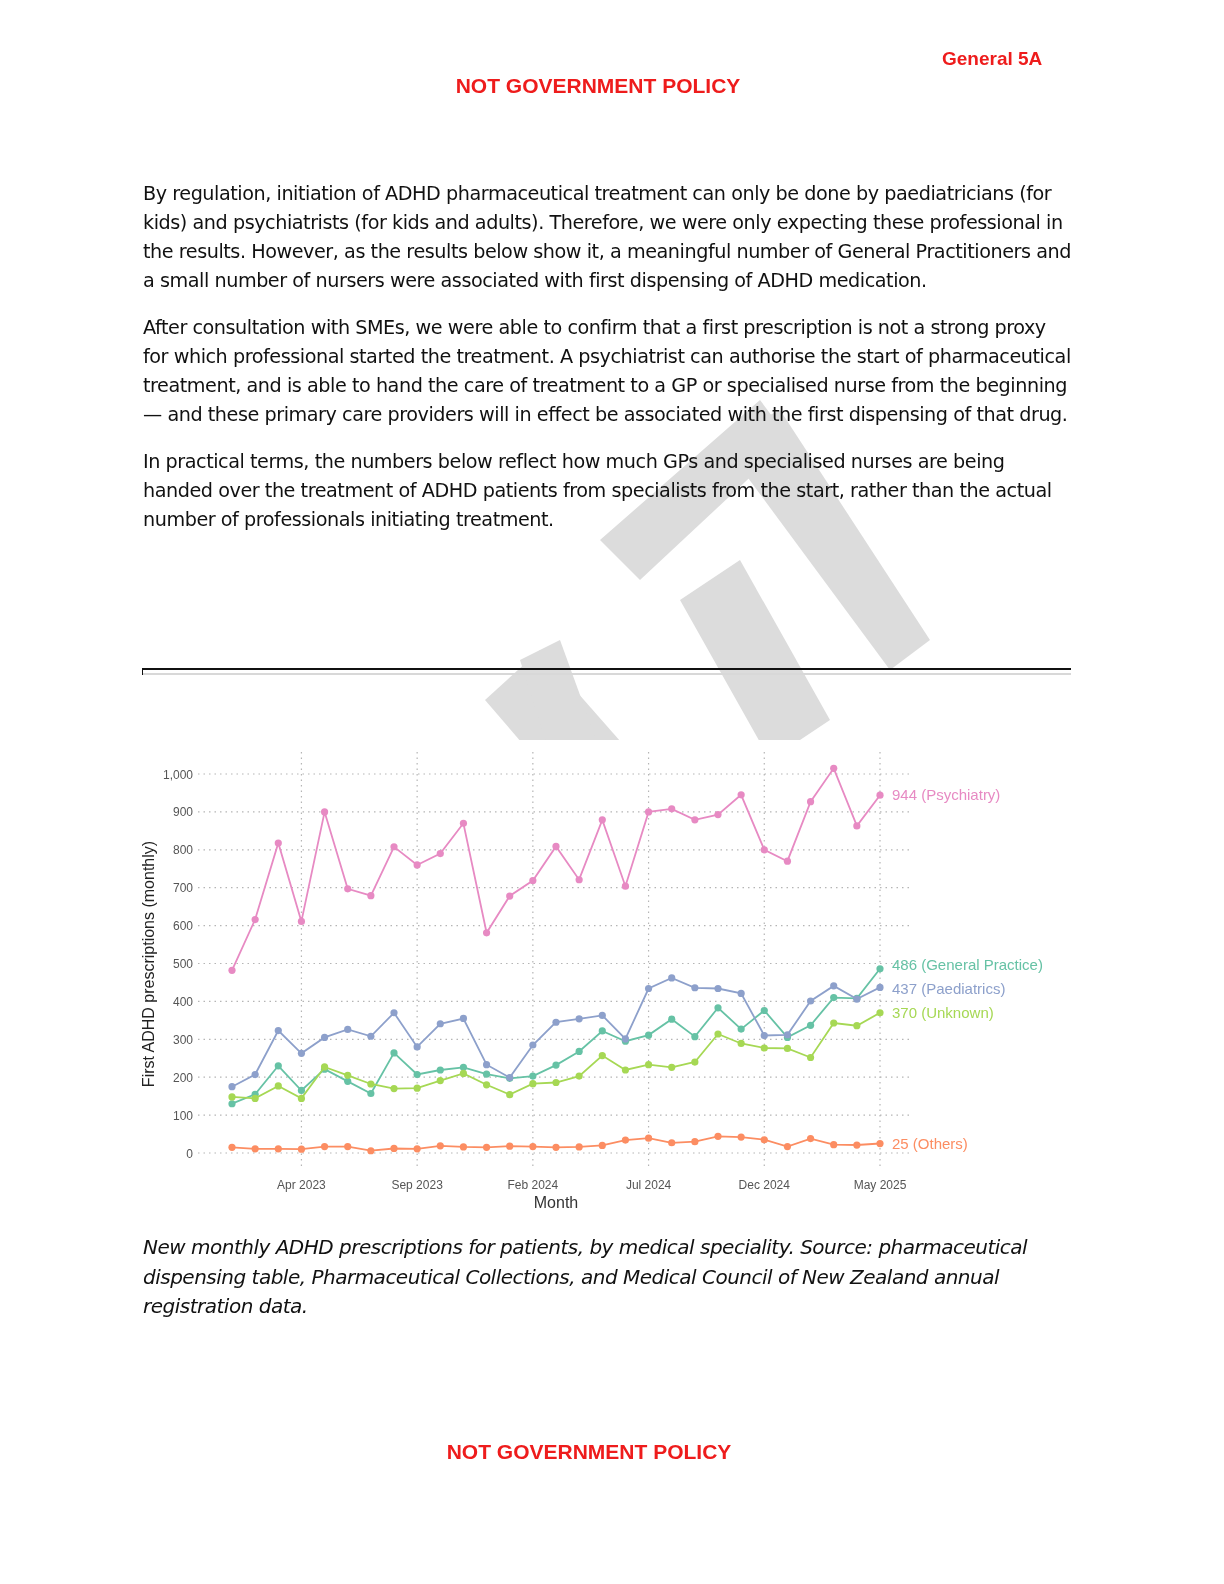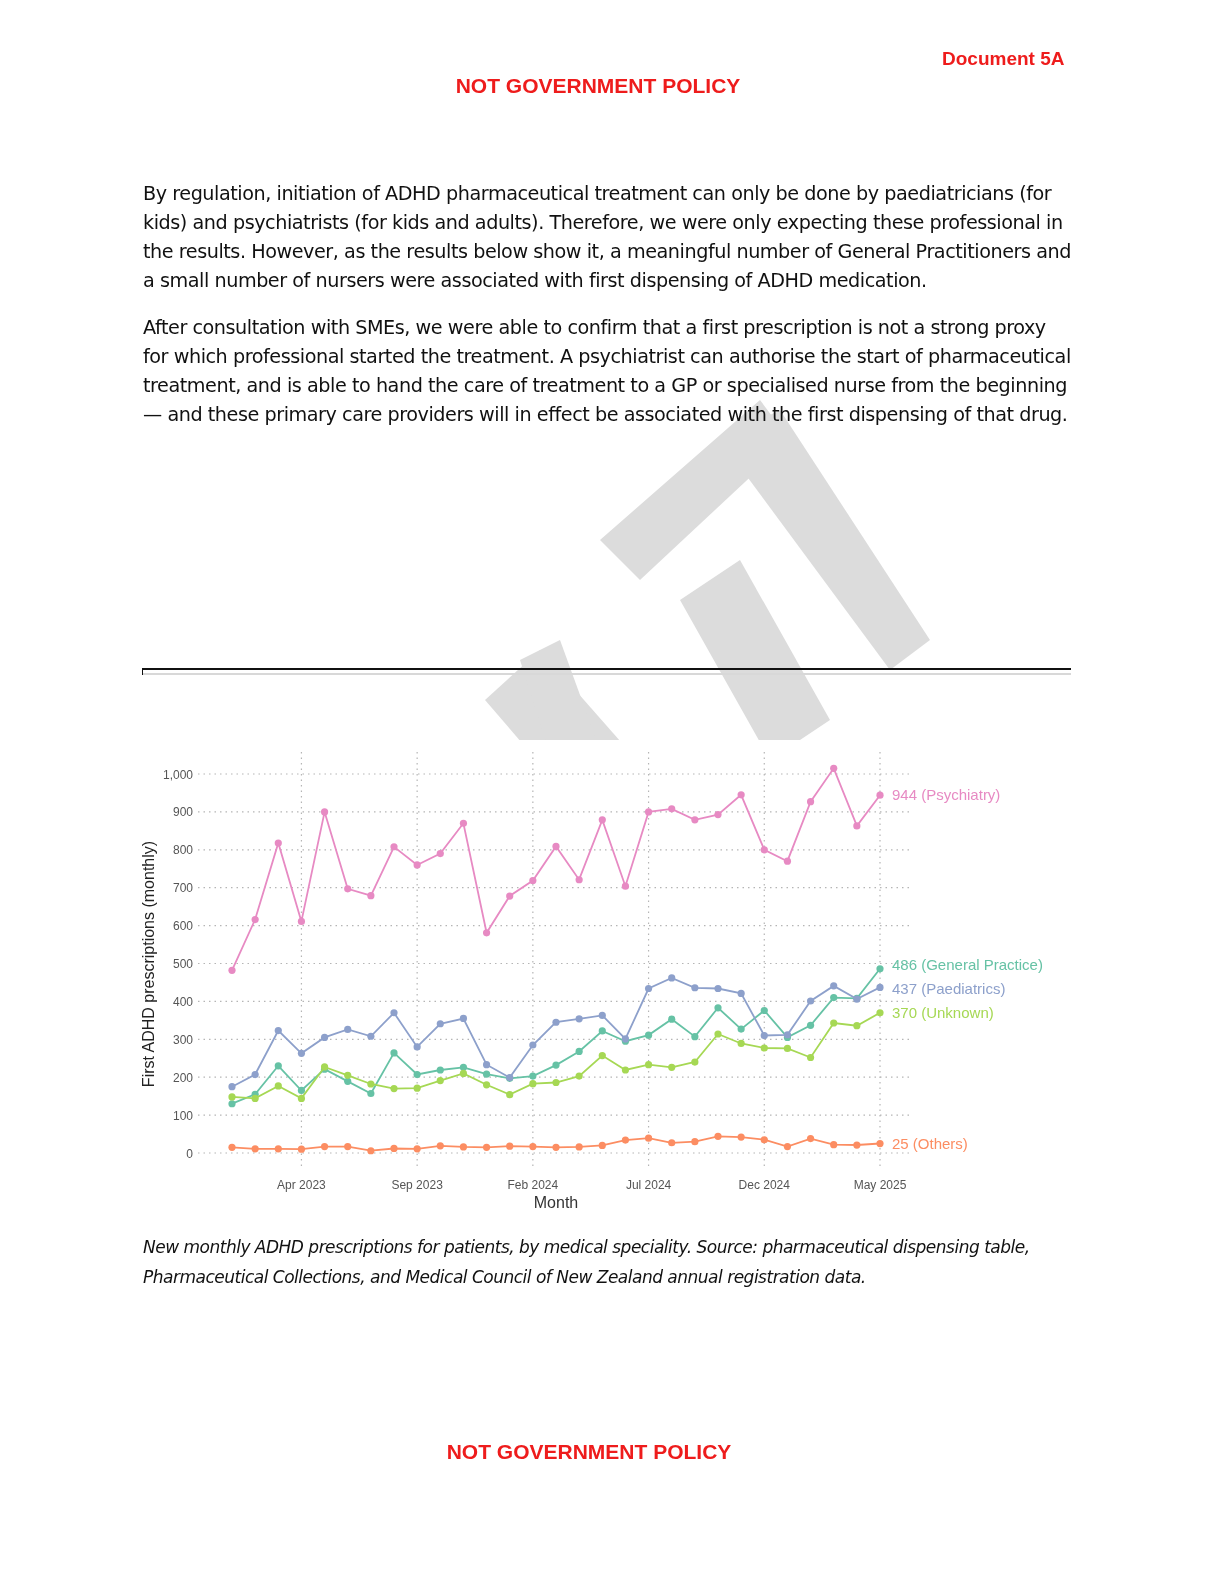--- a/index.html
+++ b/index.html
@@ -9,41 +9,42 @@
   .banner.top { top: 74px; }
   .banner.bottom { top: 1440px; left: -9px; }
   .body-text { position: absolute; left: 143px; top: 143px; width: 930px; font-family: "DejaVu Sans", sans-serif; font-size: 19.2px; line-height: 29px; letter-spacing: -0.45px; margin-top: 36px; }
   .body-text p { margin: 0 0 18px 0; }
   .watermark { position: absolute; left: 0; top: 0; width: 1224px; height: 740px; pointer-events: none; overflow: hidden; }
   .rule { position: absolute; left: 142px; top: 668px; width: 929px; height: 0; border-top: 2px solid #111; }
   .rule2 { position: absolute; left: 142px; top: 673px; width: 929px; height: 0; border-top: 2px solid #d8d8d8; }
   .rule-tick { position: absolute; left: 142px; top: 668px; width: 0; height: 7px; border-left: 1px solid #111; }
   .section-title { position: absolute; left: 143px; top: 736px; font-family: "Liberation Sans", sans-serif; font-size: 34px; color: #3b82f6; }
   .chart { position: absolute; left: 130px; top: 740px; width: 950px; height: 480px; }
-  .caption { position: absolute; left: 143px; top: 1233px; width: 930px; font-family: "DejaVu Sans", sans-serif; font-style: italic; font-size: 17px; line-height: 29.5px; letter-spacing: -0.5px; }
+  .caption { position: absolute; left: 143px; top: 1233px; width: 930px; font-family: "DejaVu Sans", sans-serif; font-style: italic; font-size: 20px; line-height: 29.5px; letter-spacing: -0.5px; }
 </style>
 </head>
 <body>
 
-<div class="doc-num">Document 5A</div>
+<div class="doc-num">General 5A</div>
 <div class="banner top">NOT GOVERNMENT POLICY</div>
 
 <svg class="watermark" viewBox="0 0 1224 740" width="1224" height="740">
   <g fill="#dcdcdc">
     <path d="M485 700 L540 650 L760 900 L700 950 Z"></path>
     <path d="M520 660 L560 640 L640 860 L590 880 Z"></path>
     <path d="M600 540 L760 400 L790 440 L640 580 Z"></path>
     <path d="M680 600 L740 560 L830 720 L770 760 Z"></path>
     <path d="M720 440 L780 410 L930 640 L890 670 Z"></path>
   </g>
 </svg>
 
 <div class="body-text">
   <p>By regulation, initiation of ADHD pharmaceutical treatment can only be done by paediatricians (for kids) and psychiatrists (for kids and adults). Therefore, we were only expecting these professional in the results. However, as the results below show it, a meaningful number of General Practitioners and a small number of nursers were associated with first dispensing of ADHD medication.</p>
   <p>After consultation with SMEs, we were able to confirm that a first prescription is not a strong proxy for which professional started the treatment. A psychiatrist can authorise the start of pharmaceutical treatment, and is able to hand the care of treatment to a GP or specialised nurse from the beginning — and these primary care providers will in effect be associated with the first dispensing of that drug.</p>
+  <p>In practical terms, the numbers below reflect how much GPs and specialised nurses are being handed over the treatment of ADHD patients from specialists from the start, rather than the actual number of professionals initiating treatment.</p>
 </div>
 
 <div class="rule"></div>
 <div class="rule2"></div>
 <div class="rule-tick"></div>
 
 <div class="section-title">Doctors</div>
 
 <svg class="chart" id="chart" width="950" height="480" viewBox="0 0 950 480">
   <rect x="0" y="0" width="950" height="480" fill="#ffffff"></rect>

